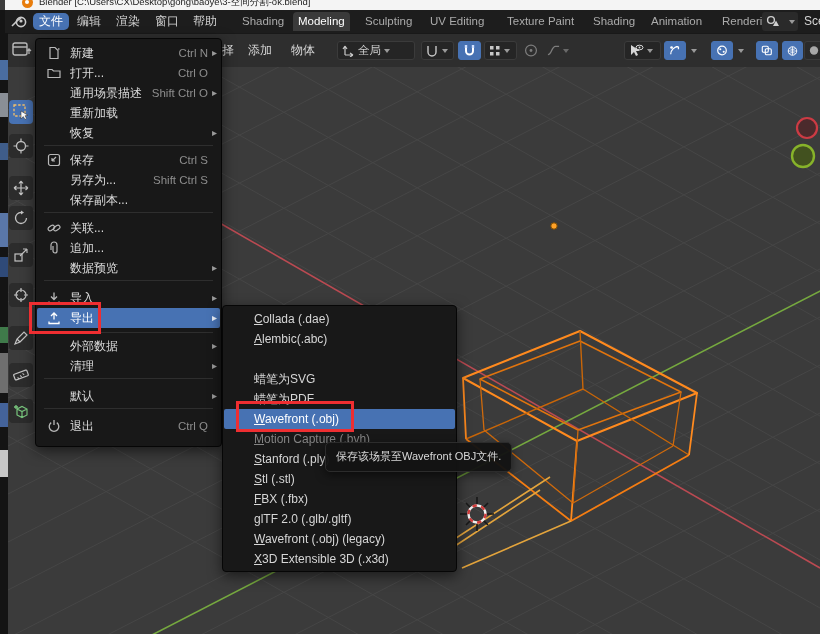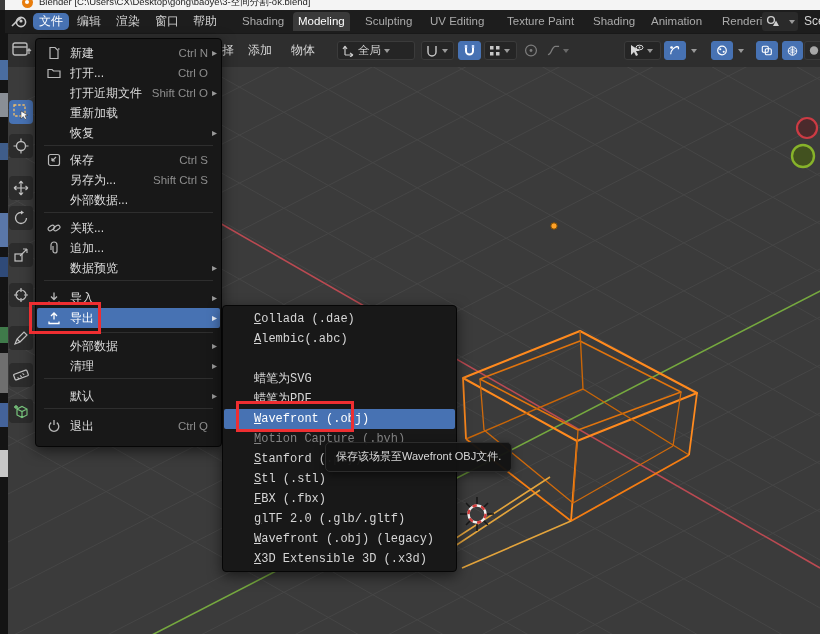--- a/index.html
+++ b/index.html
@@ -38,21 +38,21 @@
   #submenu{left:222px;top:305px;width:233px;height:265px;z-index:11;}
   .mrow{position:absolute;left:1px;right:1px;height:20px;}
   .mrow.sel{background:#4772b3;border-radius:2px;}
   .micon{position:absolute;left:10px;top:3px;width:14px;height:14px;}
   .mlab{position:absolute;left:33px;top:0;height:20px;line-height:20px;font-size:12px;color:#dcdcdc;white-space:nowrap;}
   .mrow.sel .mlab{color:#fff;}
   .mshort{position:absolute;right:12px;top:0;height:20px;line-height:20px;font-size:11.5px;color:#8d8d8d;}
   .marr{position:absolute;right:3px;top:0;height:20px;line-height:20px;font-size:10px;color:#9a9a9a;}
   .mrow.sel .marr{color:#eaf0f8;}
   .msep{position:absolute;left:8px;right:8px;height:1px;background:#2e2e2e;}
-  .srow{position:absolute;left:1px;right:1px;height:20px;font-family:Liberation Mono, monospace;}
+  .srow{position:absolute;left:1px;right:1px;height:20px;}
   .srow.sel{background:#4772b3;border-radius:2px;}
   .slab{display:block;position:absolute;left:30px;top:0;height:20px;line-height:20px;font-size:12px;color:#d6d6d6;white-space:nowrap;}
   .srow.sel .slab{color:#fff;}
   .srow.disabled .slab{color:#838383;}
   .slab.acc::first-letter{text-decoration:underline;}
   
   #tooltip{position:absolute;left:325px;top:442px;height:28px;line-height:26px;background:rgba(19,19,19,.96);
            border:1px solid #2c2c2c;border-radius:5px;padding:0 10px;font-size:11px;color:#d8d8d8;
            white-space:nowrap;z-index:12;box-shadow:0 3px 10px rgba(0,0,0,.5);}
   .annot{position:absolute;border:3px solid #ee2e31;z-index:20;}
@@ -335,21 +335,21 @@
       <span class="marr">▸</span>
   </div>
   <div class="mrow" style="top:24px">
     <svg class="micon" viewBox="0 0 14 14">
         <path d="M1,3.5 H5 L6.5,5 H13 V11.5 H1 Z" fill="none" stroke="#b8b8b8" stroke-width="1.2"></path>
       </svg>
     <span class="mlab">打开...</span>
       <span class="mshort">Ctrl O</span>
   </div>
   <div class="mrow" style="top:44px">
-    <span class="mlab">打开近期文件</span>
+    <span class="mlab">通用场景描述</span>
       <span class="mshort">Shift Ctrl O</span>
       <span class="marr">▸</span>
   </div>
   <div class="mrow" style="top:64px">
     <span class="mlab">重新加载</span>
   </div>
   <div class="mrow" style="top:84px">
     <span class="mlab">恢复</span>
       <span class="marr">▸</span>
   </div>
@@ -360,21 +360,21 @@
         <path d="M9,4 L5,8 M5,8 h3 M5,8 v-3" stroke="#b8b8b8" stroke-width="1.2" fill="none"></path>
       </svg>
     <span class="mlab">保存</span>
       <span class="mshort">Ctrl S</span>
   </div>
   <div class="mrow" style="top:131px">
     <span class="mlab">另存为...</span>
       <span class="mshort">Shift Ctrl S</span>
   </div>
   <div class="mrow" style="top:151px">
-    <span class="mlab">外部数据...</span>
+    <span class="mlab">保存副本...</span>
   </div>
   <div class="msep" style="top:173px"></div>
   <div class="mrow" style="top:179px">
     <svg class="micon" viewBox="0 0 14 14">
         <rect x="0.8" y="5" width="7" height="4" rx="2" fill="none" stroke="#b8b8b8" stroke-width="1.2" transform="rotate(-35 4.3 7)"></rect>
         <rect x="6.2" y="5" width="7" height="4" rx="2" fill="none" stroke="#b8b8b8" stroke-width="1.2" transform="rotate(-35 9.7 7)"></rect>
       </svg>
     <span class="mlab">关联...</span>
   </div>
   <div class="mrow" style="top:199px">

